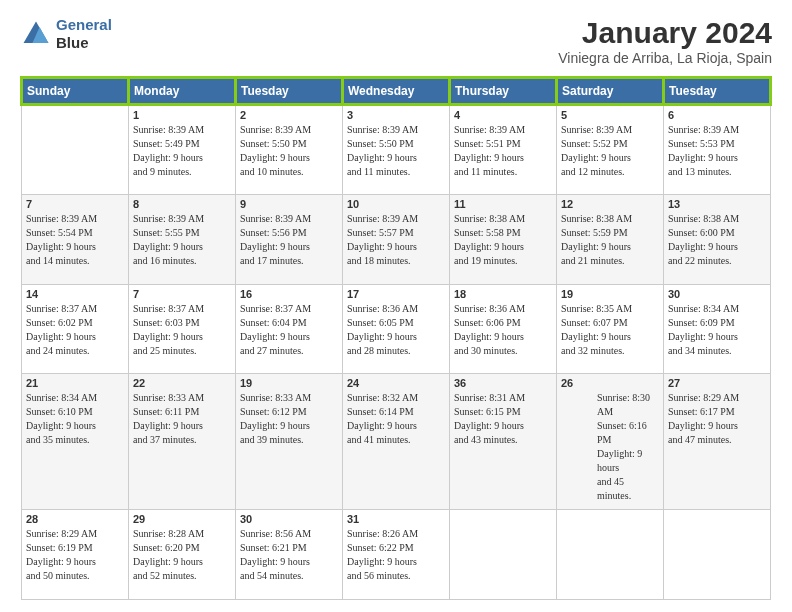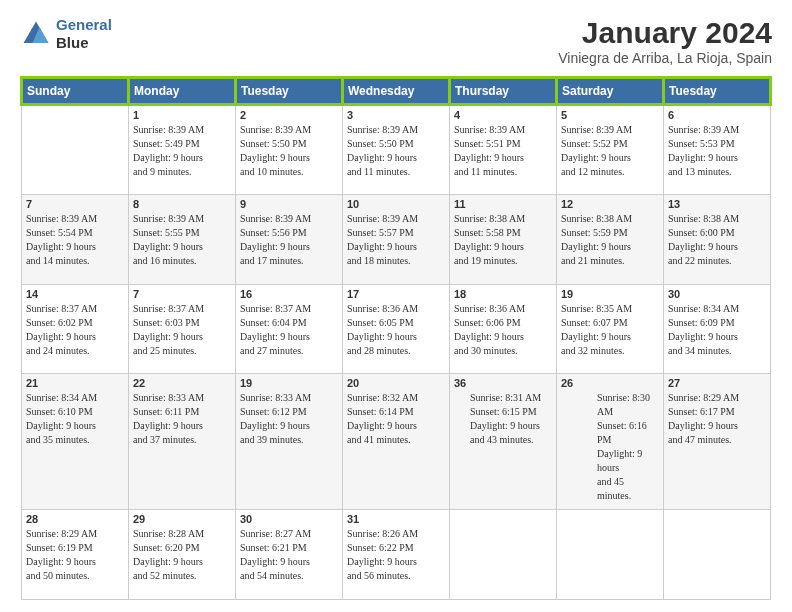--- a/index.html
+++ b/index.html
@@ -286,29 +286,29 @@
 and 37 minutes.</div>
           </td>
           <td>
             <span class="day-num">19</span>
             <div class="day-info" style="white-space: pre-line;">Sunrise: 8:33 AM
 Sunset: 6:12 PM
 Daylight: 9 hours
 and 39 minutes.</div>
           </td>
           <td>
-            <span class="day-num">20</span>
+            <span class="day-num">24</span>
             <div class="day-info" style="white-space: pre-line;">Sunrise: 8:32 AM
 Sunset: 6:14 PM
 Daylight: 9 hours
 and 41 minutes.</div>
           </td>
           <td>
             <span class="day-num">36</span>
-            <div class="day-info" style="white-space: pre-line; margin-left: 16px;">Sunrise: 8:31 AM
+            <div class="day-info" style="white-space: pre-line;">Sunrise: 8:31 AM
 Sunset: 6:15 PM
 Daylight: 9 hours
 and 43 minutes.</div>
           </td>
           <td>
             <span class="day-num">26</span>
             <div class="day-info" style="white-space: pre-line; margin-left: 36px;">Sunrise: 8:30 AM
 Sunset: 6:16 PM
 Daylight: 9 hours
 and 45 minutes.</div>
@@ -331,21 +331,21 @@
           </td>
           <td>
             <span class="day-num">29</span>
             <div class="day-info" style="white-space: pre-line;">Sunrise: 8:28 AM
 Sunset: 6:20 PM
 Daylight: 9 hours
 and 52 minutes.</div>
           </td>
           <td>
             <span class="day-num">30</span>
-            <div class="day-info" style="white-space: pre-line;">Sunrise: 8:27 AM
+            <div class="day-info" style="white-space: pre-line;">Sunrise: 8:56 AM
 Sunset: 6:21 PM
 Daylight: 9 hours
 and 54 minutes.</div>
           </td>
           <td>
             <span class="day-num">31</span>
             <div class="day-info" style="white-space: pre-line;">Sunrise: 8:26 AM
 Sunset: 6:22 PM
 Daylight: 9 hours
 and 56 minutes.</div>

